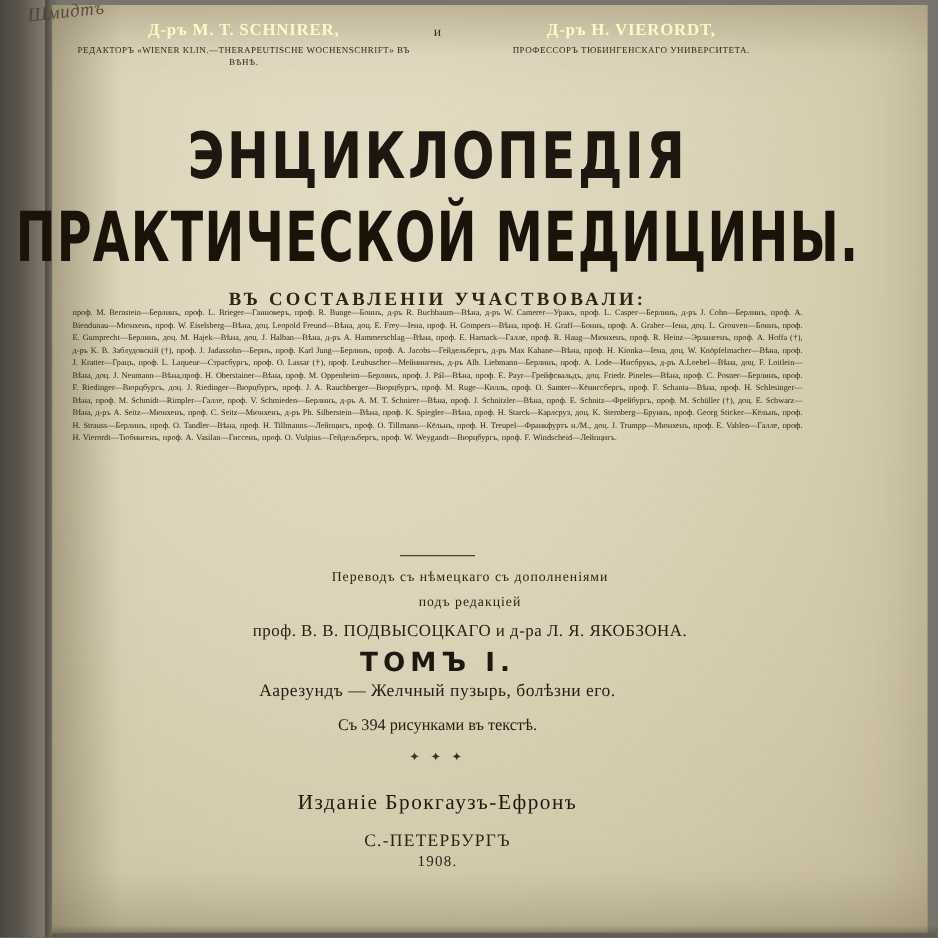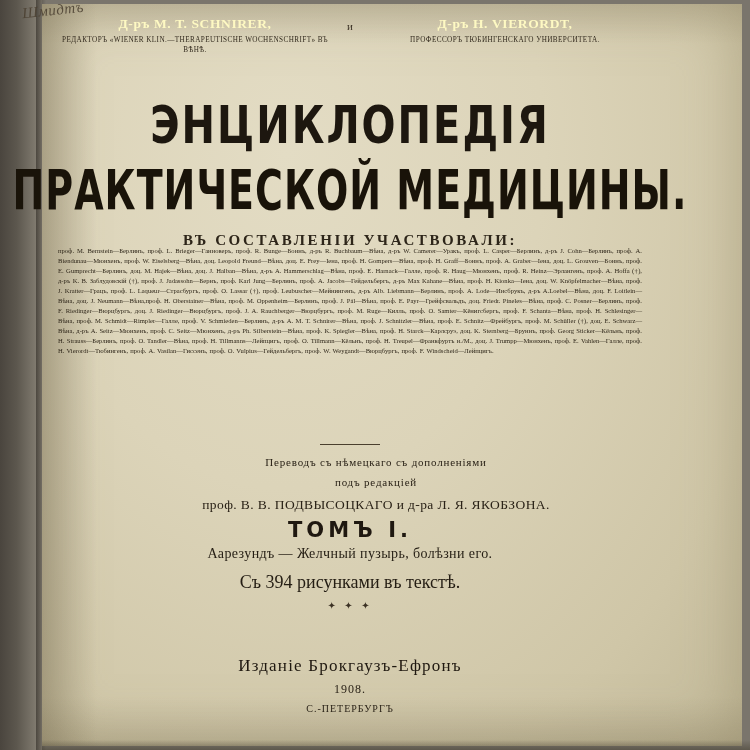--- a/index.html
+++ b/index.html
@@ -177,47 +177,46 @@
     left: 0; top: 546px;
     width: 700px;
     font-size: 14px;
     letter-spacing: 0.4px;
     color: #241d13;
   }
   .figures {
     position: absolute;
     left: 0; top: 572px;
     width: 700px;
-    font-size: 18px;
+    font-size: 13px;
     color: #241d13;
   }
   .ornament {
     position: absolute;
     left: 0; top: 600px;
     width: 700px;
     font-size: 10px;
     letter-spacing: 3px;
     color: #3b3124;
   }
   .publisher {
     position: absolute;
-    left: 0; top: 656px;
+    left: 0; top: 632px;
     width: 700px;
     font-size: 17px;
     letter-spacing: 1.2px;
     color: #1f1810;
   }
   .city {
     position: absolute;
     left: 0; top: 666px;
     width: 700px;
-    font-size: 10px;
+    font-size: 14px;
     letter-spacing: 1px;
     color: #2b2318;
-    margin-top: 37px;
   }
   .year {
     position: absolute;
     left: 0; top: 682px;
     width: 700px;
     font-size: 12px;
     letter-spacing: 1px;
     color: #2b2318;
   }
   

